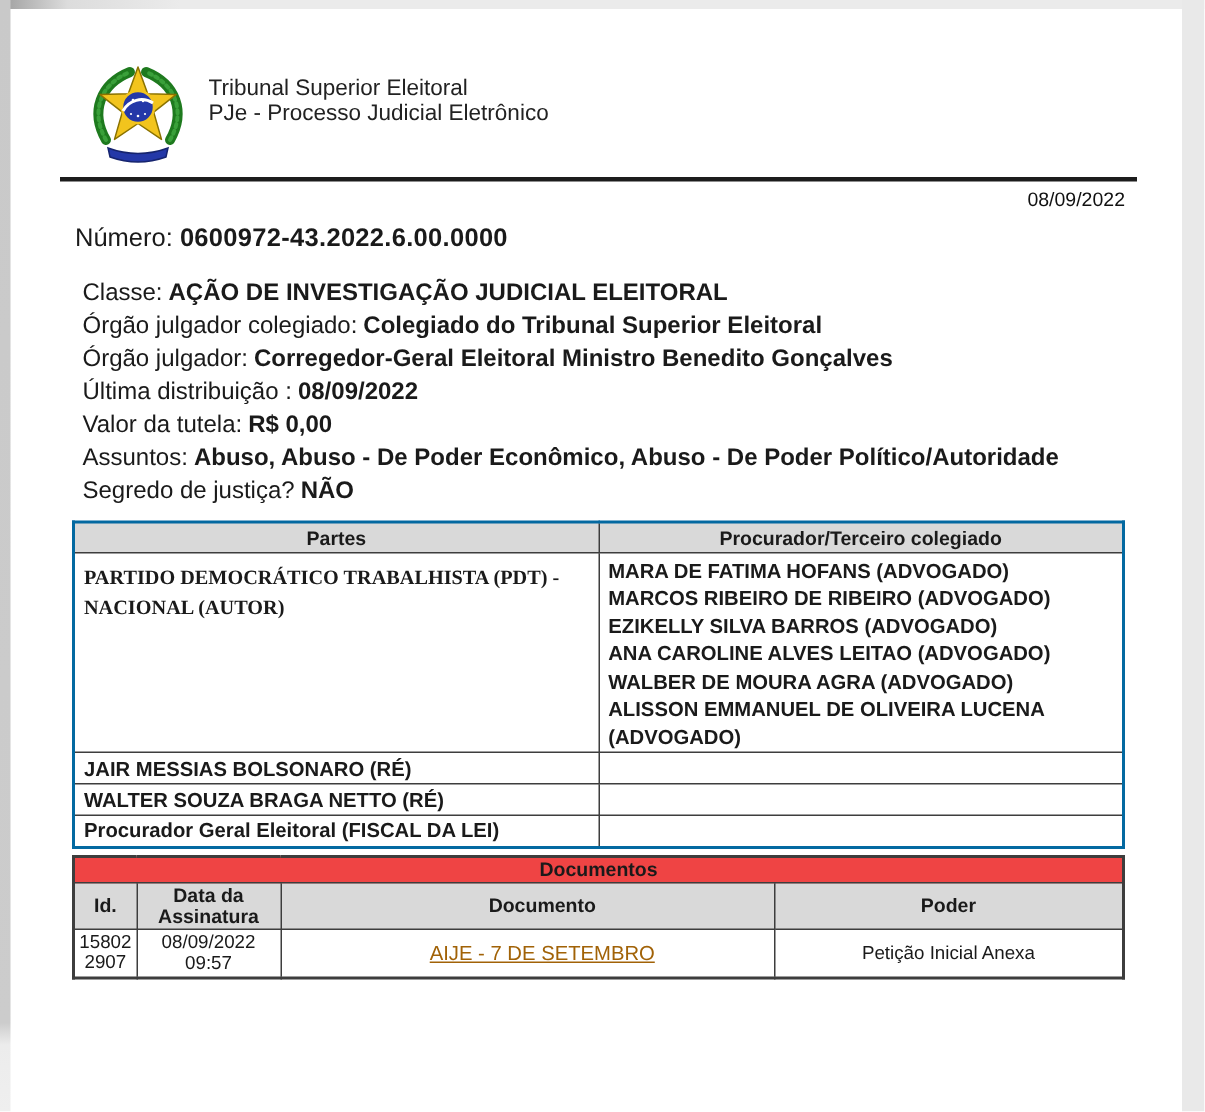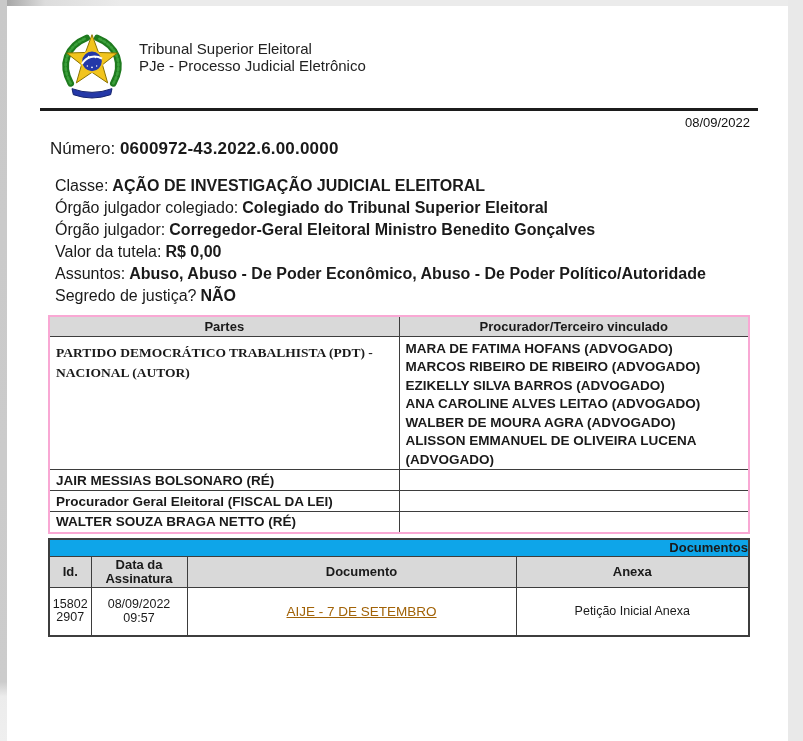--- a/index.html
+++ b/index.html
@@ -18,59 +18,59 @@
   }
   .frame-left {
     position: absolute; top: 0; left: 0; width: 7px; height: 741px;
     background: linear-gradient(to bottom, #c9c9c9 0%, #cccccc 92%, #ececec 94%, #efefef 100%);
   }
   .frame-right {
     position: absolute; top: 0; right: 0; width: 15px; height: 741px;
     background: #e9e9e9;
   }
   .page {
-    position: absolute; left: 40px; top: 28px; width: 718px;
+    position: absolute; left: 40px; top: 38px; width: 718px;
   }
   
   .hdr { display: flex; align-items: flex-start; height: 76px; padding-left: 18px; }
   .logo { width: 68px; height: 72px; margin-top: 2px; flex: 0 0 auto; }
   .hdr-text { margin-left: 13px; margin-top: 12px; font-size: 15px; line-height: 17px; color: #222; }
   .rule { border-top: 3px solid #1c1c1c; width: 718px; margin-top: 4px; }
   .doc-date { text-align: right; font-size: 13px; padding-right: 8px; margin-top: 4px; color: #111; }
   .numero-line { margin-top: 9px; padding-left: 10px; font-size: 17px; }
   .numero-line b { letter-spacing: 0.2px; }
   
   .fields { margin-top: 16px; padding-left: 15px; }
   .field { font-size: 16px; line-height: 22px; white-space: nowrap; }
   .field .lbl { margin-right: 4px; }
   
   table { border-collapse: collapse; table-layout: fixed; margin-left: 8px; width: 700px; }
-  .partes { margin-top: 8px; border: 2px solid #f9a8d4; }
+  .partes { margin-top: 8px; border: 2px solid #0369a1; }
   .partes th, .partes td { border: 1px solid #3d3d3d; }
   .partes th {
     background: #d9d9d9; font-size: 13px; font-weight: bold;
     height: 20px; text-align: center; width: 350px;
   }
   .partes td { font-size: 13.5px; font-weight: bold; vertical-align: top; }
   .parte-cell { padding: 6px 6px 0 6px; line-height: 20px; font-family: Liberation Serif, serif; }
   .proc-cell { padding: 3px 24px 0 6px; line-height: 18.5px; }
   .partes .single td { height: 21px; padding: 2px 6px; vertical-align: middle; }
   .docs { margin-top: 4px; border: 2px solid #3d3d3d; }
   .docs th, .docs td { border: 1px solid #3d3d3d; }
-  .docs .banner th { background: #0ea5e9; font-size: 13px; height: 18px; text-align: right; }
+  .docs .banner th { background: #ef4444; font-size: 13px; height: 18px; text-align: center; }
   .docs .cols th {
     background: #d9d9d9; font-size: 13px; line-height: 14px; height: 31px;
     vertical-align: middle;
   }
   .docs .cols th.left-h, .docs td.left-c { text-align: center; padding-left: 20px; }
   .col-id { width: 42px; }
   .col-data { width: 96px; }
   .col-doc { width: 329px; }
   .col-tipo { width: 233px; }
-  .docs td { font-size: 12.5px; text-align: center; vertical-align: middle; height: 48px; }
+  .docs td { font-size: 12.5px; text-align: center; vertical-align: middle; height: 32px; }
   .id-cell { line-height: 13px; }
   .doc-link { color: #a16207; font-size: 13.5px; text-decoration: underline; }
 </style>
 </head>
 <body>
 
 <div class="frame-top"></div>
 <div class="frame-left"></div>
 <div class="frame-right"></div>
 
@@ -103,30 +103,31 @@
 
   <div class="numero-line">
     <span>Número:</span>
     <b>0600972-43.2022.6.00.0000</b>
   </div>
 
   <div class="fields">
     <div class="field"><span class="lbl">Classe:</span><b>AÇÃO DE INVESTIGAÇÃO JUDICIAL ELEITORAL</b></div>
     <div class="field"><span class="lbl">Órgão julgador colegiado:</span><b>Colegiado do Tribunal Superior Eleitoral</b></div>
     <div class="field"><span class="lbl">Órgão julgador:</span><b>Corregedor-Geral Eleitoral Ministro Benedito Gonçalves</b></div>
+    <div class="field"><span class="lbl">Última distribuição :</span><b>08/09/2022</b></div>
     <div class="field"><span class="lbl">Valor da tutela:</span><b>R$ 0,00</b></div>
     <div class="field"><span class="lbl">Assuntos:</span><b>Abuso, Abuso - De Poder Econômico, Abuso - De Poder Político/Autoridade</b></div>
     <div class="field"><span class="lbl">Segredo de justiça?</span><b>NÃO</b></div>
   </div>
 
   <table class="partes">
     <thead>
       <tr>
         <th>Partes</th>
-        <th>Procurador/Terceiro vinculado</th>
+        <th>Procurador/Terceiro colegiado</th>
       </tr>
     </thead>
     <tbody>
       <tr>
         <td class="parte-cell">
           <div>PARTIDO DEMOCRÁTICO TRABALHISTA (PDT) -</div>
           <div>NACIONAL (AUTOR)</div>
         </td>
         <td class="proc-cell">
           <div>MARA DE FATIMA HOFANS (ADVOGADO)</div>
@@ -135,46 +136,46 @@
           <div>ANA CAROLINE ALVES LEITAO (ADVOGADO)</div>
           <div>WALBER DE MOURA AGRA (ADVOGADO)</div>
           <div>ALISSON EMMANUEL DE OLIVEIRA LUCENA (ADVOGADO)</div>
         </td>
       </tr>
       <tr class="single">
         <td>JAIR MESSIAS BOLSONARO (RÉ)</td>
         <td></td>
       </tr>
       <tr class="single">
-        <td>Procurador Geral Eleitoral (FISCAL DA LEI)</td>
+        <td>WALTER SOUZA BRAGA NETTO (RÉ)</td>
         <td></td>
       </tr>
       <tr class="single">
-        <td>WALTER SOUZA BRAGA NETTO (RÉ)</td>
+        <td>Procurador Geral Eleitoral (FISCAL DA LEI)</td>
         <td></td>
       </tr>
     </tbody>
   </table>
 
   <table class="docs">
     <colgroup>
       <col class="col-id">
         <col class="col-data">
         <col class="col-doc">
         <col class="col-tipo">
     </colgroup>
     <tbody>
       <tr class="banner">
         <th colspan="4">Documentos</th>
       </tr>
       <tr class="cols">
         <th>Id.</th>
         <th>Data da Assinatura</th>
         <th class="left-h">Documento</th>
-        <th>Anexa</th>
+        <th>Poder</th>
       </tr>
       <tr>
         <td class="id-cell">
           <div>15802</div>
           <div>2907</div>
         </td>
         <td>08/09/2022 09:57</td>
         <td class="left-c">
           <a class="doc-link" href="#">AIJE - 7 DE SETEMBRO</a>
         </td>

